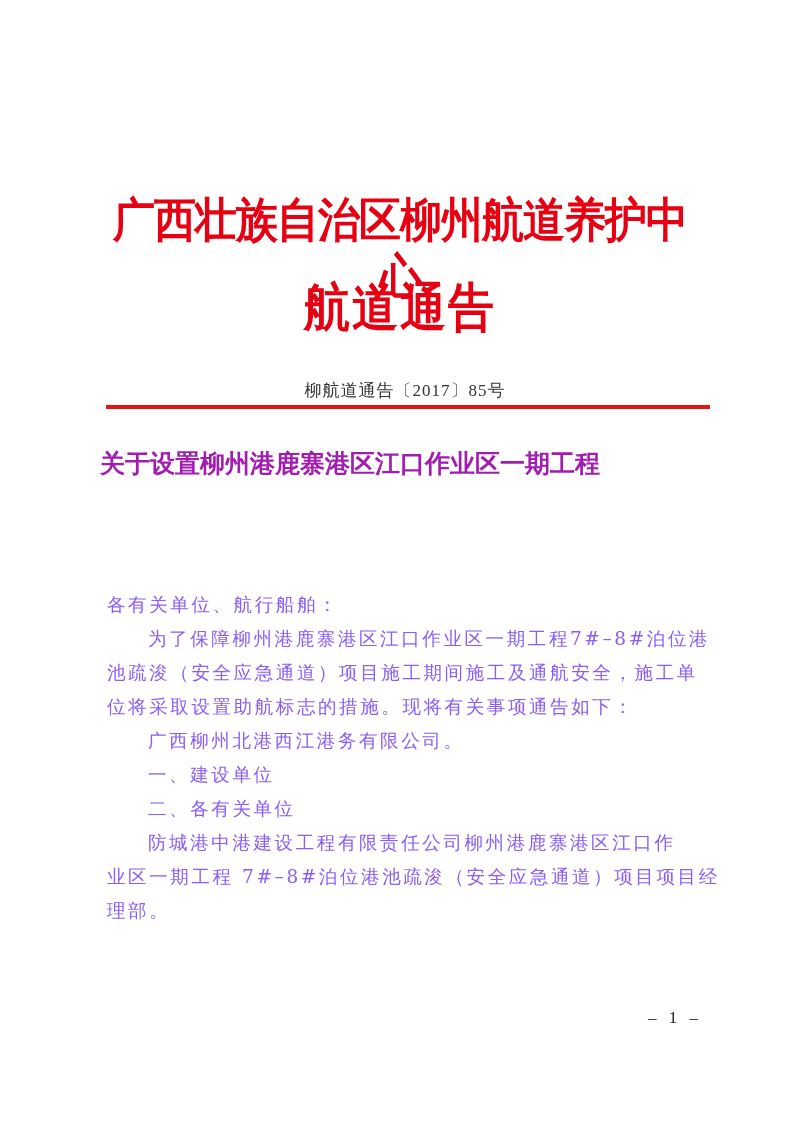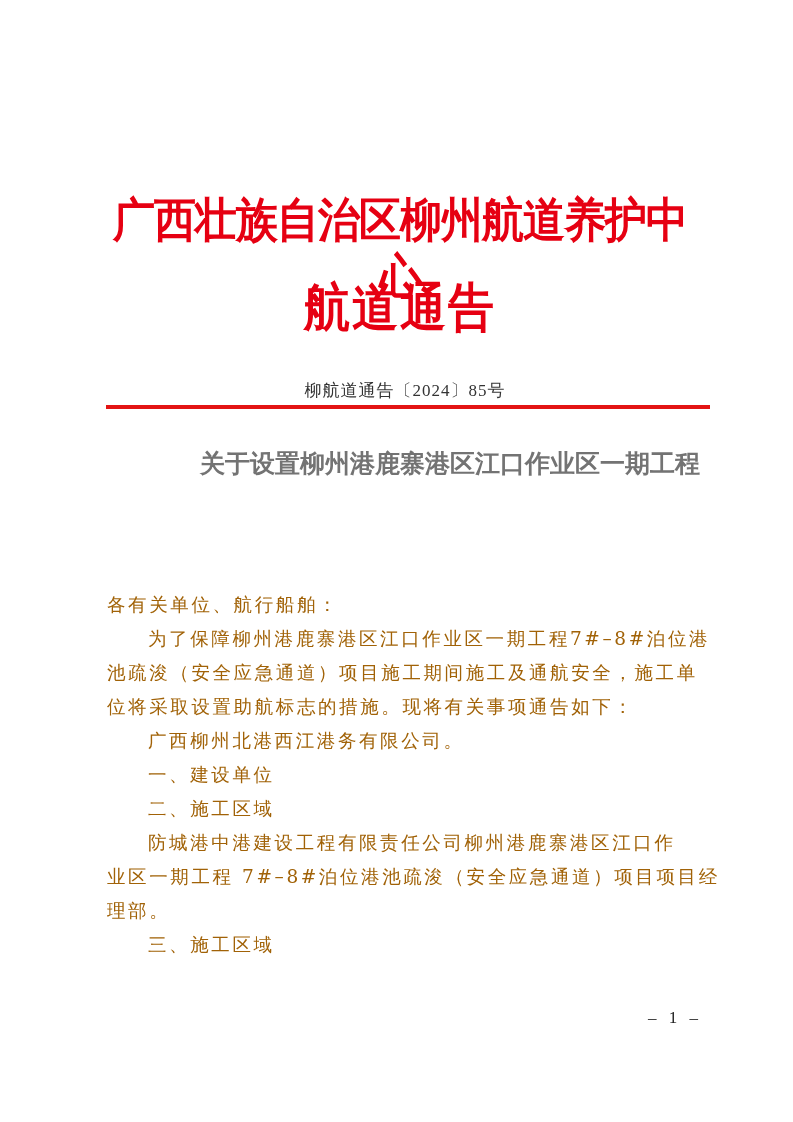--- a/index.html
+++ b/index.html
@@ -24,66 +24,65 @@
       text-align: center; color: #333;
       font-family: "Liberation Serif", serif; font-size: 17px; line-height: 22px;
       letter-spacing: 1px;
     }
     .red-rule {
       position: absolute; left: 106px; top: 405px; width: 604px; height: 4px;
       background: #e31414;
     }
     .notice-title {
       position: absolute; left: 100px; top: 447px; width: 600px;
-      text-align: right; color: #737373;
+      text-align: left; color: #a21caf;
       font-family: "DejaVu Serif", serif; font-weight: bold;
       font-size: 25px; line-height: 34px;
     }
     .notice-title div { white-space: nowrap; }
     .body-text {
       position: absolute; left: 107px; top: 588px; width: 590px;
-      color: #a16207; font-family: "DejaVu Serif", serif;
+      color: #8b5cf6; font-family: "DejaVu Serif", serif;
       font-size: 18.5px; line-height: 34px; letter-spacing: 2.6px;
     }
     .body-text p { margin: 0; }
     .indent { text-indent: 41px; }
     .para-line { white-space: nowrap; }
     .page-number {
       position: absolute; left: 640px; top: 1008px; width: 70px;
       color: #222; font-family: "Liberation Serif", serif; font-size: 17px;
       text-align: center; letter-spacing: 4px;
     }
   </style>
 </head>
 <body>
 
 <div class="page">
 
   <div class="org-title">广西壮族自治区柳州航道养护中心</div>
   <div class="doc-type">航道通告</div>
 
-  <div class="doc-number">柳航道通告〔2024〕85号</div>
+  <div class="doc-number">柳航道通告〔2017〕85号</div>
   <div class="red-rule"></div>
 
   <div class="notice-title">
     <div>关于设置柳州港鹿寨港区江口作业区一期工程</div>
   </div>
 
   <div class="body-text">
     <p>各有关单位、航行船舶：</p>
 
     <p class="para-line indent">为了保障柳州港鹿寨港区江口作业区一期工程7#–8#泊位港</p>
     <p class="para-line">池疏浚（安全应急通道）项目施工期间施工及通航安全，施工单</p>
     <p class="para-line">位将采取设置助航标志的措施。现将有关事项通告如下：</p>
 
     <p class="indent">广西柳州北港西江港务有限公司。</p>
     <p class="indent">一、建设单位</p>
 
-    <p class="indent">二、施工区域</p>
+    <p class="indent">二、各有关单位</p>
     <p class="para-line indent">防城港中港建设工程有限责任公司柳州港鹿寨港区江口作</p>
     <p class="para-line">业区一期工程 7#–8#泊位港池疏浚（安全应急通道）项目项目经</p>
     <p class="para-line">理部。</p>
 
-    <p class="indent">三、施工区域</p>
   </div>
 
   <div class="page-number">– 1 –</div>
 </div>
 
 </body></html>

